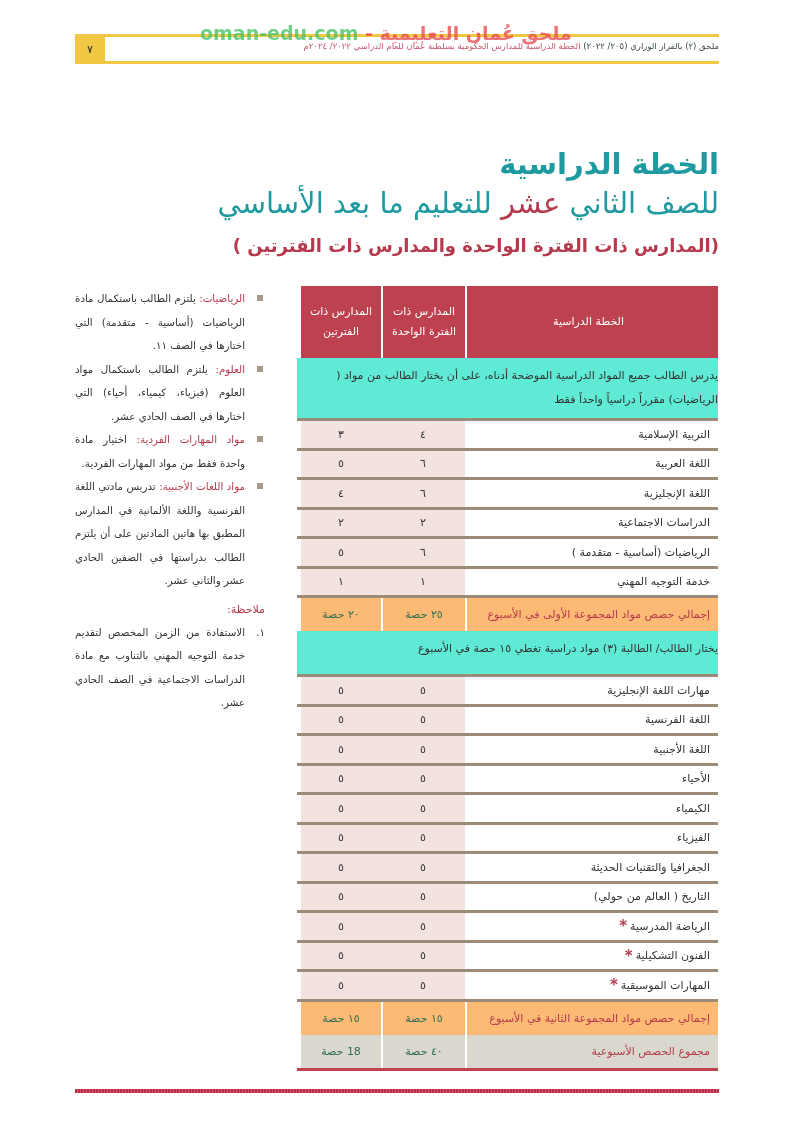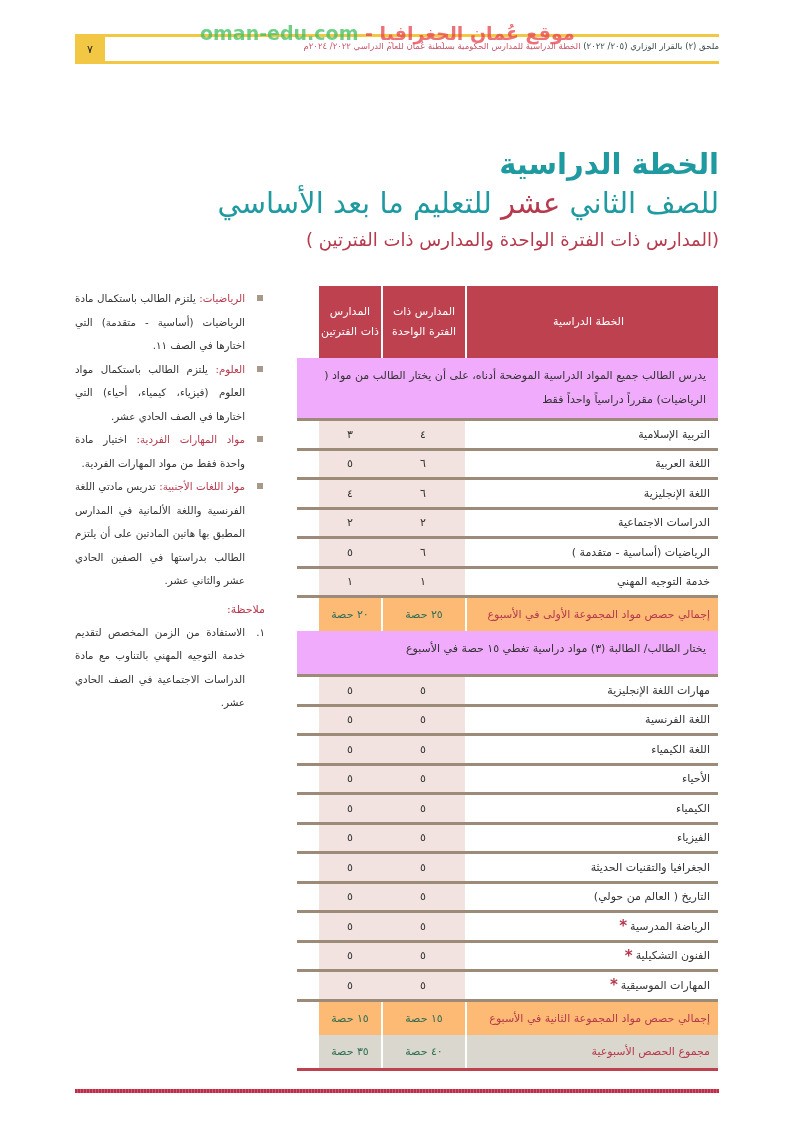--- a/index.html
+++ b/index.html
@@ -15,33 +15,33 @@
   .hdr-text .b { color:#c8566a; }
   .watermark { position:absolute; left:200px; top:22px; font-size:19px; font-weight:bold; white-space:nowrap; opacity:.75; }
   .watermark .en { color:#3fbf62; font-family:"DejaVu Sans", sans-serif; }
   .watermark .ar { color:#e8434a; }
 
   
   .titles { position:absolute; right:75px; top:145px; direction:rtl; text-align:right; }
   .t1 { color:#1e9aa0; font-size:29px; font-weight:bold; line-height:38px; }
   .t2 { font-size:29px; line-height:40px; color:#1e9aa0; }
   .t2 .accent { color:#b63a4d; }
-  .t3 { color:#b63a4d; font-size:18px; font-weight:normal; line-height:30px; margin-top:2px; }
+  .t3 { color:#b63a4d; font-size:18px; font-weight:bold; line-height:30px; margin-top:8px; }
 
   
   .tbl { position:absolute; left:297px; top:286px; width:421px; direction:rtl; font-size:11px; }
   .row { display:flex; flex-direction:row; }
   .cell { box-sizing:border-box; display:flex; align-items:center; }
   .c-name { width:253px; padding-right:8px; justify-content:flex-start; }
   .c-n1 { width:84px; justify-content:center; }
-  .c-n2 { width:62px; justify-content:center; }
+  .c-n2 { width:80px; justify-content:center; }
   .head .cell { background:#be414f; color:#fff; height:72px; text-align:center; justify-content:center; line-height:20px; }
   .head .c-name { border-left:2px solid #fff; }
   .head .c-n1 { border-left:2px solid #fff; }
-  .instr { background:#f0abfc; color:#333; padding:6px 12px; line-height:24px; min-height:46px; box-sizing:border-box; border-bottom:3px solid #9b8b78; }
+  .instr { background:#5eead4; color:#333; padding:6px 0; line-height:24px; min-height:46px; box-sizing:border-box; border-bottom:3px solid #9b8b78; }
   .subj { height:26.5px; border-bottom:3px solid #9b8b78; }
   .subj .c-name { background:#fff; color:#333; }
   .subj .c-n1, .subj .c-n2 { background:#f2e3e0; color:#333; }
   .subj:last-of-type { }
   .total .cell { background:#fdba74; height:33px; }
   .total .c-name { color:#b63a4d; border-left:2px solid #fff; }
   .total .c-n1 { color:#2f6e55; border-left:2px solid #fff; }
   .total .c-n2 { color:#2f6e55; }
   .grand .cell { background:#dad8ce; height:33px; }
   .grand .c-name { color:#b63a4d; border-left:2px solid #fff;text-align:center; }
@@ -67,21 +67,21 @@
   <div class="hdr-line-top"></div>
   <div class="hdr-line-bot"></div>
   <div class="hdr-page">٧</div>
   <div class="hdr-text">
     <span class="a">ملحق (٢) بالقرار الوزاري (٢٠٥/ ٢٠٢٢)</span>
     <span> </span>
     <span class="b">الخطة الدراسية للمدارس الحكومية بسلطنة عُمان للعام الدراسي ٢٠٢٢/ ٢٠٢٤م</span>
   </div>
 </div>
 <div class="watermark">
-  <span class="en">oman-edu.com</span><span class="ar"> - </span><span class="ar">موقع عُمان الجغرافيا</span>
+  <span class="en">oman-edu.com</span><span class="ar"> - </span><span class="ar">ملحق عُمان التعليمية</span>
 </div>
 
 <div class="titles">
   <div class="t1">الخطة الدراسية</div>
   <div class="t2"><span>للصف الثاني </span><span class="accent">عشر</span><span> للتعليم ما بعد الأساسي</span></div>
   <div class="t3">(المدارس ذات الفترة الواحدة والمدارس ذات الفترتين )</div>
 </div>
 
 <div class="tbl">
   <div class="row head">
@@ -150,21 +150,21 @@
       </div>
       <div class="row subj">
         <div class="cell c-name">
           <span>اللغة الفرنسية</span>
         </div>
         <div class="cell c-n1">٥</div>
         <div class="cell c-n2">٥</div>
       </div>
       <div class="row subj">
         <div class="cell c-name">
-          <span>اللغة الكيمياء</span>
+          <span>اللغة الأجنبية</span>
         </div>
         <div class="cell c-n1">٥</div>
         <div class="cell c-n2">٥</div>
       </div>
       <div class="row subj">
         <div class="cell c-name">
           <span>الأحياء</span>
         </div>
         <div class="cell c-n1">٥</div>
         <div class="cell c-n2">٥</div>
@@ -223,21 +223,21 @@
       </div>
     </div>
   <div class="row total">
     <div class="cell c-name">إجمالي حصص مواد المجموعة الثانية في الأسبوع</div>
     <div class="cell c-n1">١٥ حصة</div>
     <div class="cell c-n2">١٥ حصة</div>
   </div>
   <div class="row grand">
     <div class="cell c-name">مجموع الحصص الأسبوعية</div>
     <div class="cell c-n1">٤٠ حصة</div>
-    <div class="cell c-n2">٣٥ حصة</div>
+    <div class="cell c-n2">18 حصة</div>
   </div>
   <div class="tbl-bottom"></div>
 </div>
 
 <div class="notes">
   <div id="noteItems">
       <div class="note"><span class="bullet"></span><span class="lbl">الرياضيات:</span><span> يلتزم الطالب باستكمال مادة الرياضيات (أساسية - متقدمة) التي اختارها في الصف ١١.</span></div>
       <div class="note"><span class="bullet"></span><span class="lbl">العلوم:</span><span> يلتزم الطالب باستكمال مواد العلوم (فيزياء، كيمياء، أحياء) التي اختارها في الصف الحادي عشر.</span></div>
       <div class="note"><span class="bullet"></span><span class="lbl">مواد المهارات الفردية:</span><span> اختيار مادة واحدة فقط من مواد المهارات الفردية.</span></div>
       <div class="note"><span class="bullet"></span><span class="lbl">مواد اللغات الأجنبية:</span><span> تدريس مادتي اللغة الفرنسية واللغة الألمانية في المدارس المطبق بها هاتين المادتين على أن يلتزم الطالب بدراستها في الصفين الحادي عشر والثاني عشر.</span></div>

